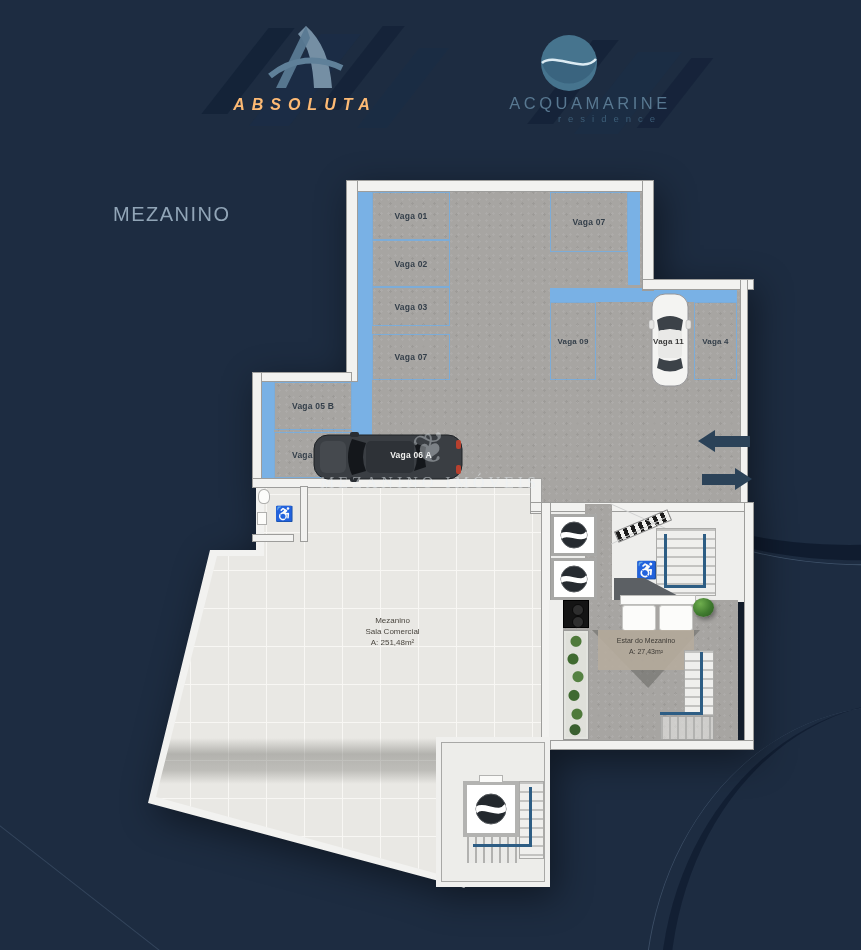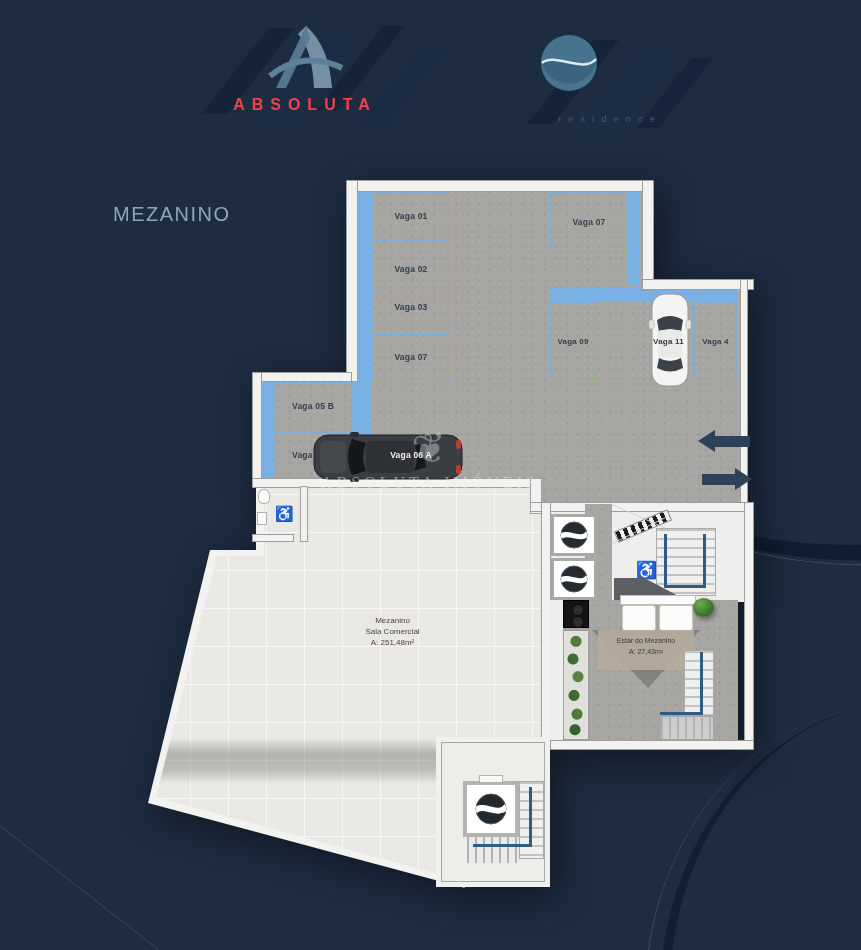--- a/index.html
+++ b/index.html
@@ -58,29 +58,30 @@
     <div class="brush" style="left:606px;top:52px;width:44px;height:82px;background:rgba(25,45,72,.5);"></div>
     <div class="brush" style="left:664px;top:58px;width:22px;height:70px;background:rgba(16,30,52,.55);"></div>
 
     <div class="abs" style="left:262px;top:22px;width:84px;height:72px;">
       <svg width="84" height="72" viewBox="0 0 84 72">
         <path d="M44 4 C60 18 68 38 70 66 L52 66 C51 44 47 24 36 12 Z" fill="#7d98ac" opacity=".92"></path>
         <path d="M44 4 L14 66 L24 66 L48 16 Z" fill="#5a7a94" opacity=".95"></path>
         <path d="M8 54 C30 36 56 34 80 46" stroke="#5f8099" stroke-width="6" fill="none"></path>
       </svg>
     </div>
-    <div class="abs" style="left:170px;top:96px;width:270px;text-align:center;font-size:16px;letter-spacing:7px;color:#ef4444;font-weight:bold;">ABSOLUTA</div>
+    <div class="abs" style="left:170px;top:96px;width:270px;text-align:center;font-size:16px;letter-spacing:7px;color:#fdba74;font-weight:bold;font-style:italic;">ABSOLUTA</div>
 
     <div class="abs" style="left:538px;top:32px;width:62px;height:62px;">
       <svg width="62" height="62" viewBox="0 0 62 62">
         <circle cx="31" cy="31" r="28" fill="#46748e"></circle>
         <path d="M4 31 C16 20 46 42 58 27 L58 31 A28 28 0 0 1 4 31 Z" fill="#3a647f"></path>
         <path d="M4 31 C16 20 46 42 58 27" stroke="#dcebf3" stroke-width="2.5" fill="none"></path>
       </svg>
     </div>
+    <div class="abs" style="left:460px;top:94px;width:260px;text-align:center;font-size:16.5px;letter-spacing:3.5px;color:#587891;">ACQUAMARINE</div>
     <div class="abs" style="left:500px;top:113px;width:220px;text-align:center;font-size:9.5px;letter-spacing:7px;color:#3c5d77;">residence</div>
   </div>
 
   <div class="abs" style="left:113px;top:203px;font-size:20px;letter-spacing:1.5px;color:#91a5b7;">MEZANINO</div>
 
   <div class="abs" style="left:0;top:0;width:861px;height:950px;filter:drop-shadow(6px 10px 18px rgba(0,0,0,.45));">
 
     <div class="abs" style="inset:0;background:#f2f2f0;
       clip-path:polygon(256px 478px,536px 478px,536px 504px,548px 504px,548px 748px,447px 748px,447px 864px,465px 888px,148px 803px,210px 550px,256px 550px);"></div>
 
@@ -96,21 +97,21 @@
 
     <div class="blue" style="left:358px;top:192px;width:14px;height:286px;"></div>
     <div class="blue" style="left:352px;top:380px;width:20px;height:98px;"></div>
     <div class="blue" style="left:262px;top:382px;width:12px;height:96px;"></div>
     <div class="blue" style="left:628px;top:192px;width:12px;height:93px;"></div>
     <div class="blue" style="left:550px;top:288px;width:187px;height:14px;"></div>
 
     <div class="stall" style="left:372px;top:192px;width:78px;height:48px;">
         <span>Vaga 01</span>
       </div>
-    <div class="stall" style="left:372px;top:240px;width:78px;height:58px;">
+    <div class="stall" style="left:372px;top:240px;width:78px;height:47px;">
         <span>Vaga 02</span>
       </div>
     <div class="stall" style="left:372px;top:287px;width:78px;height:39px;">
         <span>Vaga 03</span>
       </div>
     <div class="stall" style="left:372px;top:334px;width:78px;height:46px;">
         <span>Vaga 07</span>
       </div>
     <div class="stall" style="left:550px;top:192px;width:78px;height:60px;">
         <span>Vaga 07</span>
@@ -274,16 +275,16 @@
 
     <div class="label" style="left:335px;top:615px;width:115px;font-size:8px;line-height:1.4;z-index:8;">
       <div>Mezanino</div>
       <div>Sala Comercial</div>
       <div>A: 251,48m²</div>
     </div>
   </div>
 
   <div class="abs" style="left:280px;top:428px;width:300px;text-align:center;z-index:20;pointer-events:none;">
     <div class="wm" style="font-size:42px;line-height:1;opacity:.75;transform:rotate(-8deg);">❦</div>
-    <div class="wm" style="font-family:'Liberation Serif',serif;font-size:16px;letter-spacing:4px;margin-top:4px;">ABSOLUTA IMÓVEIS</div>
+    <div class="wm" style="font-family:'Liberation Serif',serif;font-size:16px;letter-spacing:4px;margin-top:4px;">MEZANINO IMÓVEIS</div>
   </div>
 
 </div>
 
 </body></html>

